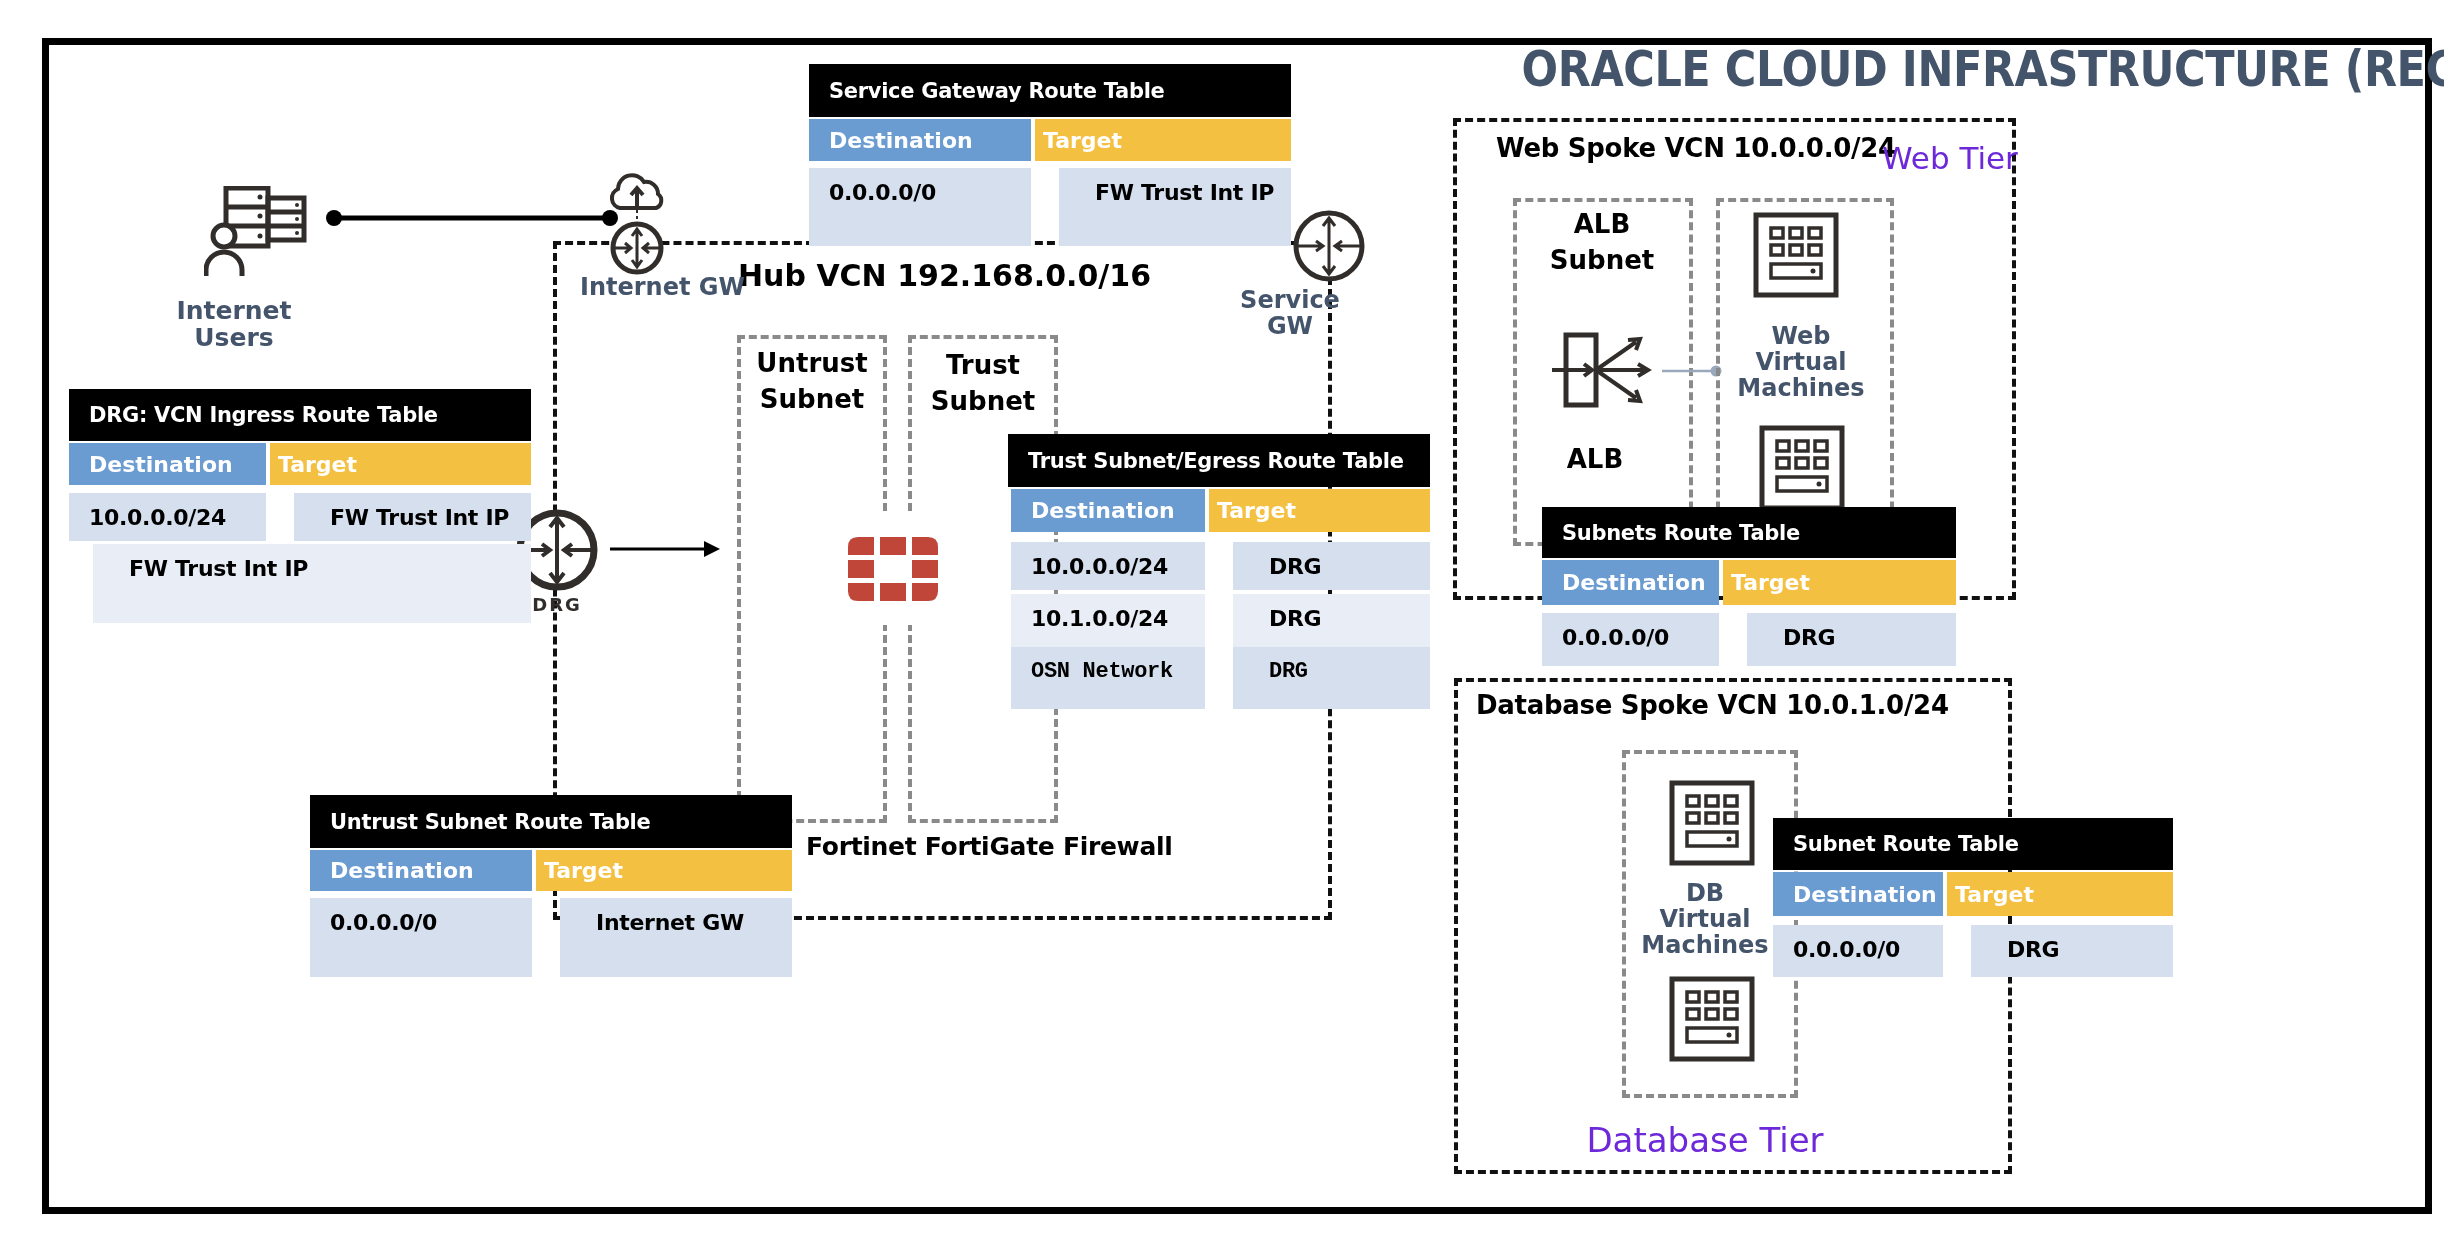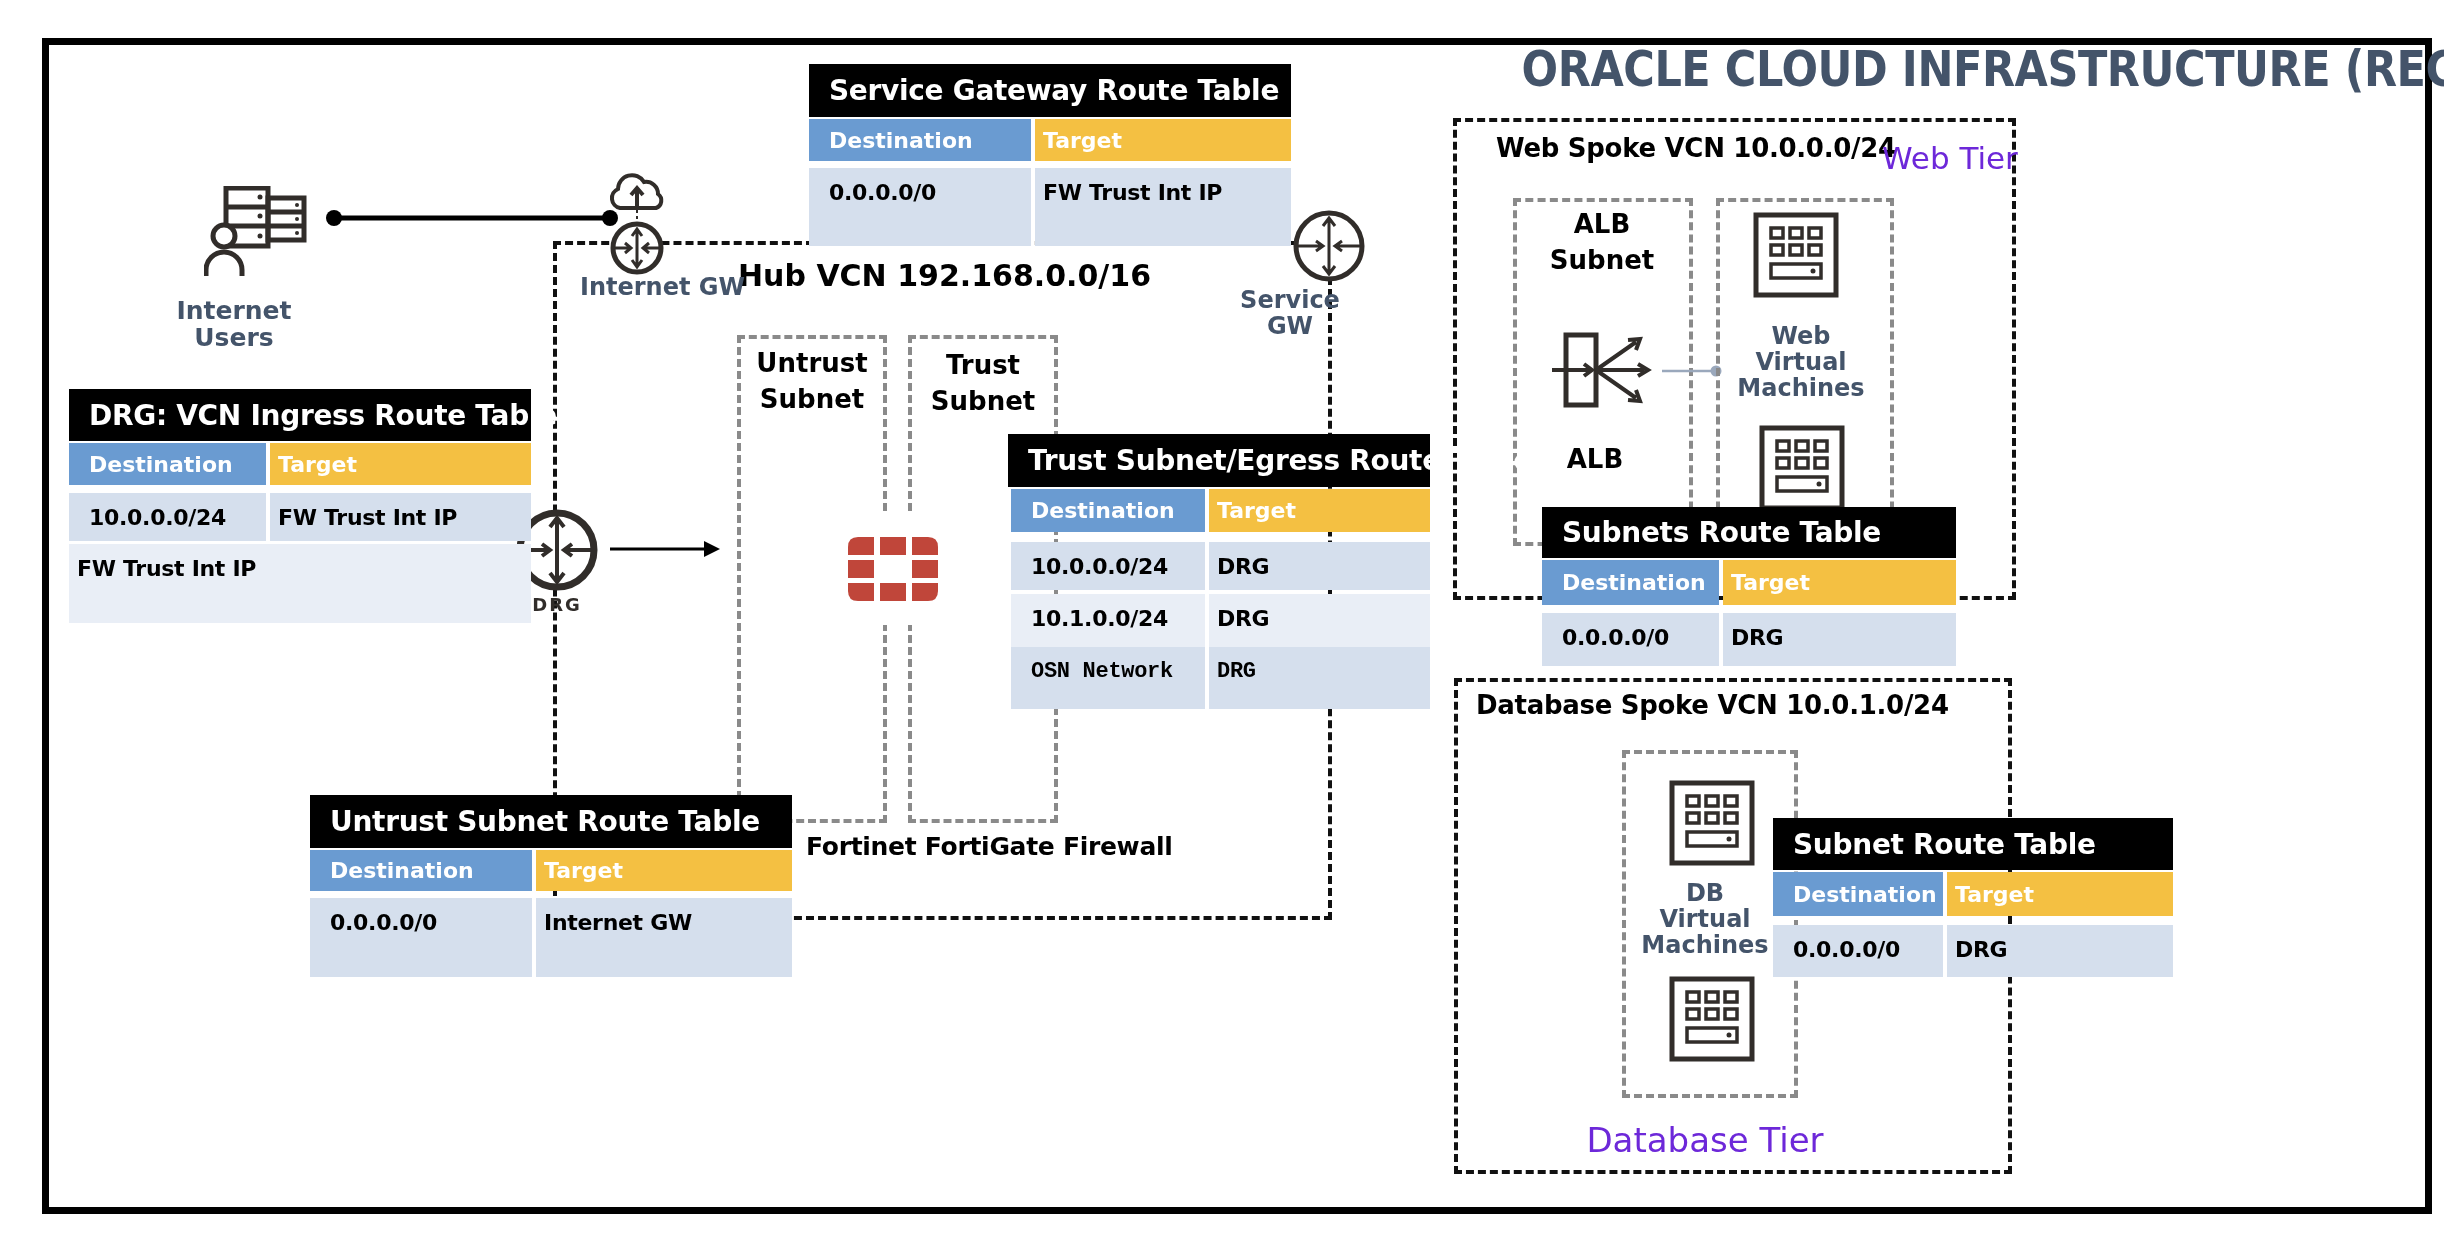--- a/index.html
+++ b/index.html
@@ -13,32 +13,32 @@
   .dash-black { border: 4px dashed #111; box-sizing: border-box; }
   .dash-gray { border: 4px dashed #8a8a8a; box-sizing: border-box; }
   .lbl-bold { font-weight: bold; color: #000; white-space: nowrap; font-family: "DejaVu Sans", sans-serif; }
   .lbl-slate { font-weight: bold; color: #44546a; text-align: center; white-space: nowrap; font-family: "DejaVu Sans", sans-serif; line-height: 1.08; }
   .lbl-plain { color: #6d28d9; white-space: nowrap; font-family: "DejaVu Sans", sans-serif; }
   .center { text-align: center; }
 
   
   .rt { position: absolute; font-family: "DejaVu Sans", sans-serif; }
   .rt .rt-title { position: absolute; left: 0; top: 0; right: 0; background: #000; color: #fff;
-                  font-weight: bold; font-size: 28px; padding-left: 20px; box-sizing: border-box;
+                  font-weight: bold; font-size: 21px; padding-left: 20px; box-sizing: border-box;
                   display: flex; align-items: center; white-space: nowrap; letter-spacing: -0.3px; }
   .rt .rt-head { position: absolute; left: 0; right: 0; display: flex; }
   .rt .rt-head .h-dest { background: #6a9bd1; color: #fff; font-weight: bold; font-size: 22px;
                          display: flex; align-items: center; padding-left: 20px; box-sizing: border-box; margin-right: 4px; }
   .rt .rt-head .h-tgt { background: #f4c042; color: #fff; font-weight: bold; font-size: 22px; flex: 1;
                         display: flex; align-items: center; padding-left: 8px; box-sizing: border-box; }
   .rt .rt-row { position: absolute; left: 0; right: 0; display: flex; }
   .rt .rt-row .c-dest { color: #000; font-weight: bold; font-size: 22px; padding-left: 20px; padding-top: 12px;
                         box-sizing: border-box; margin-right: 4px; white-space: nowrap; letter-spacing: -0.3px; }
-  .rt .rt-row .c-tgt { color: #000; font-weight: bold; font-size: 22px; padding-left: 8px; padding-top: 12px;
-                       box-sizing: border-box; flex: 1; white-space: nowrap; letter-spacing: -0.3px; }
+  .rt .rt-row .c-tgt { color: #000; font-weight: bold; font-size: 22px; padding-left: 36px; padding-top: 12px;
+                       box-sizing: border-box; flex: 1; white-space: nowrap; letter-spacing: -0.3px; margin-left: 24px; }
   .bg-a { background: #d5dfed; }
   .bg-b { background: #e9eef6; }
 </style>
 </head>
 <body>
 
 <div id="canvas">
 
   <div class="abs outer-border"></div>
 

